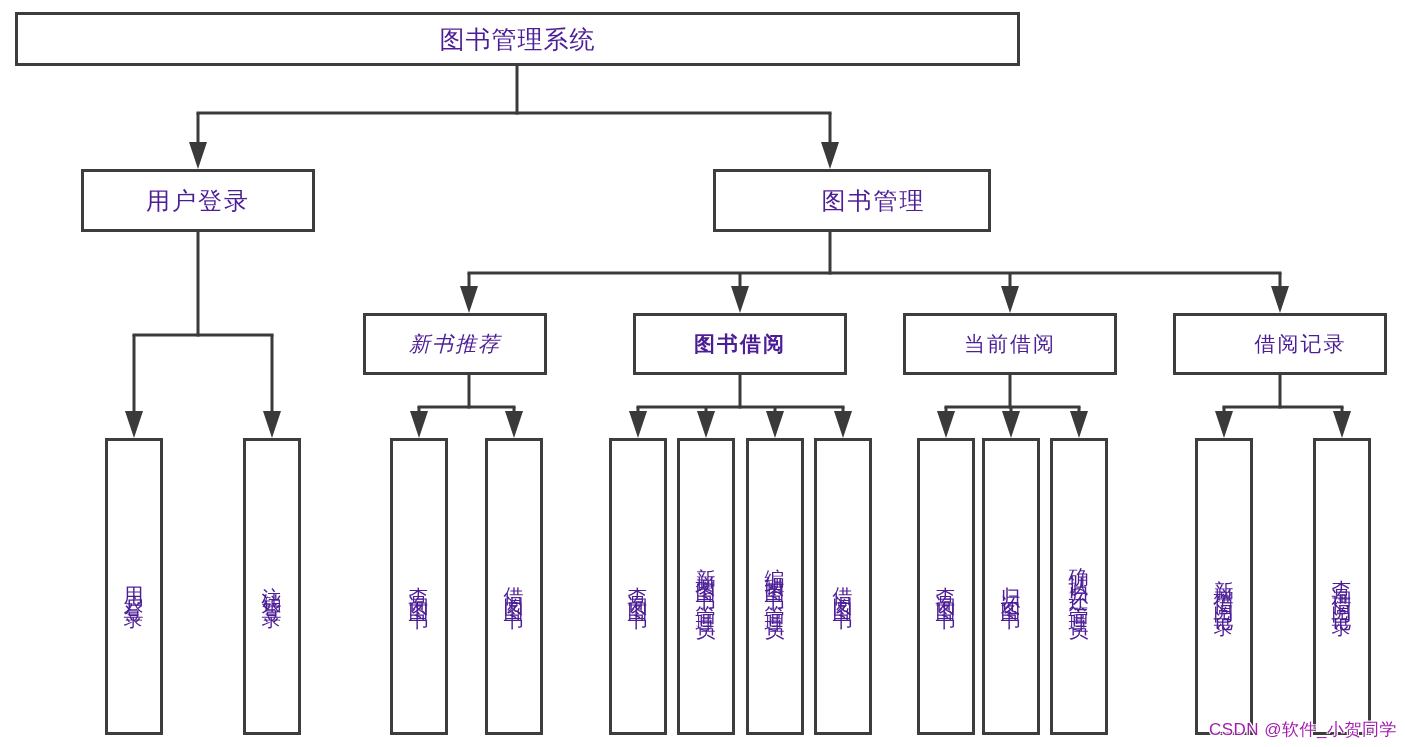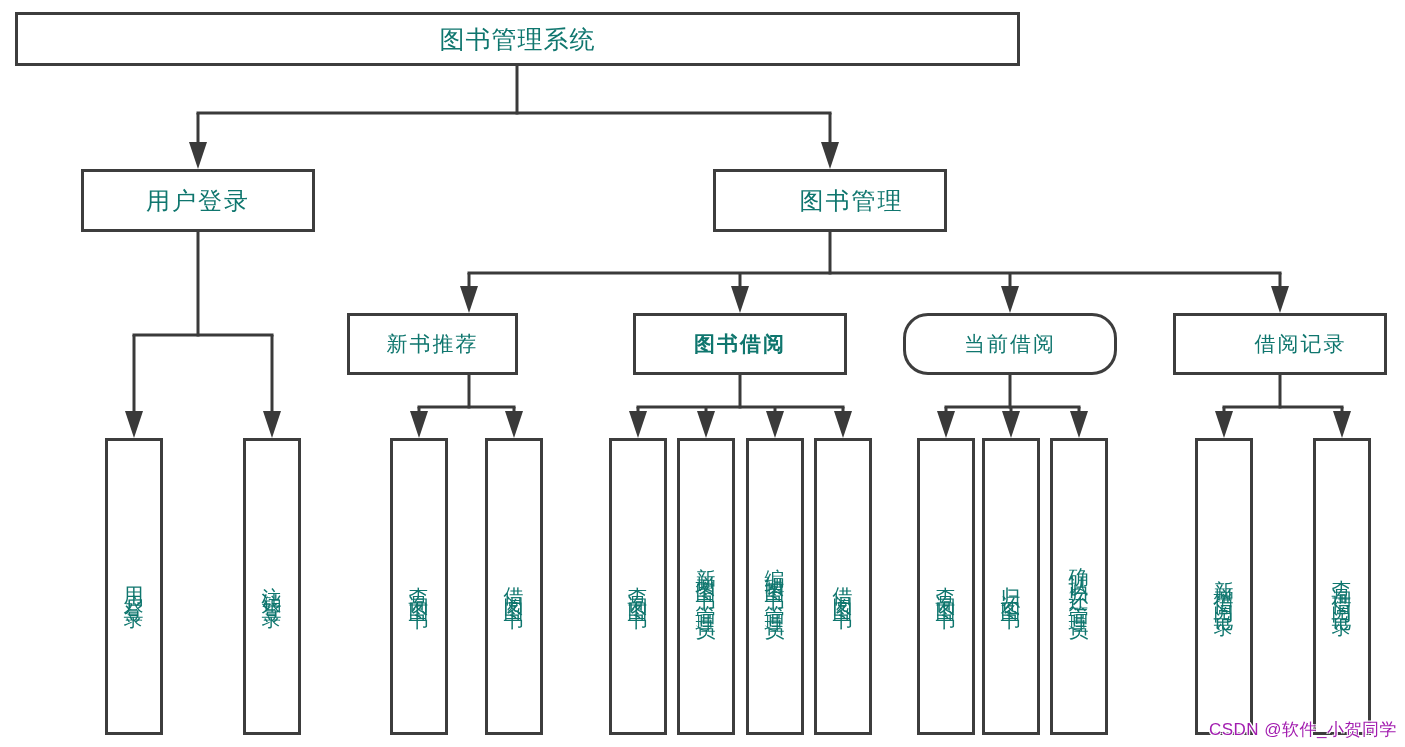--- a/index.html
+++ b/index.html
@@ -17,21 +17,21 @@
     width: 1405px; height: 747px;
   }
   .box {
     position: absolute;
     box-sizing: border-box;
     border: 3px solid #3d3d3d;
     background: #ffffff;
     display: flex;
     align-items: center;
     justify-content: center;
-    color: #0f766e;
+    color: #4c1d95;
   }
   .box span { display: block; white-space: nowrap; }
   .root-box  { font-size: 25px; letter-spacing: 1px; }
   .lvl2-box  { font-size: 24px; letter-spacing: 2px; }
   .lvl3-box  { font-size: 21px; letter-spacing: 2px; }
   .leaf-box  { font-size: 20px; }
   .leaf-box span {
     writing-mode: vertical-rl;
     text-orientation: mixed;
     letter-spacing: 0.38em;
@@ -118,31 +118,31 @@
     </g>
   </svg>
 
   <div class="box root-box" style="left:15px; top:12px; width:1005px; height:54px;">
     <span>图书管理系统</span>
   </div>
 
   <div class="box lvl2-box" style="left:81px; top:169px; width:234px; height:63px;">
     <span>用户登录</span>
   </div>
-  <div class="box lvl2-box" style="left:713px; top:169px; width:234px; height:63px;padding-left:43px;">
+  <div class="box lvl2-box" style="left:713px; top:169px; width:278px; height:63px;padding-left:43px;">
     <span>图书管理</span>
   </div>
 
-  <div class="box lvl3-box" style="left:347px; top:313px; width:171px; height:62px;">
+  <div class="box lvl3-box" style="left:363px; top:313px; width:184px; height:62px;font-style:italic;">
     <span>新书推荐</span>
   </div>
   <div class="box lvl3-box" style="left:633px; top:313px; width:214px; height:62px;font-weight:bold;">
     <span>图书借阅</span>
   </div>
-  <div class="box lvl3-box" style="left:903px; top:313px; width:214px; height:62px;border-radius:25px;">
+  <div class="box lvl3-box" style="left:903px; top:313px; width:214px; height:62px;">
     <span>当前借阅</span>
   </div>
   <div class="box lvl3-box" style="left:1173px; top:313px; width:214px; height:62px;padding-left:41px;">
     <span>借阅记录</span>
   </div>
 
   <div class="box leaf-box" style="left:105px; top:438px; width:58px; height:297px;">
     <span>用户登录</span>
   </div>
   <div class="box leaf-box" style="left:243px; top:438px; width:58px; height:297px;">

